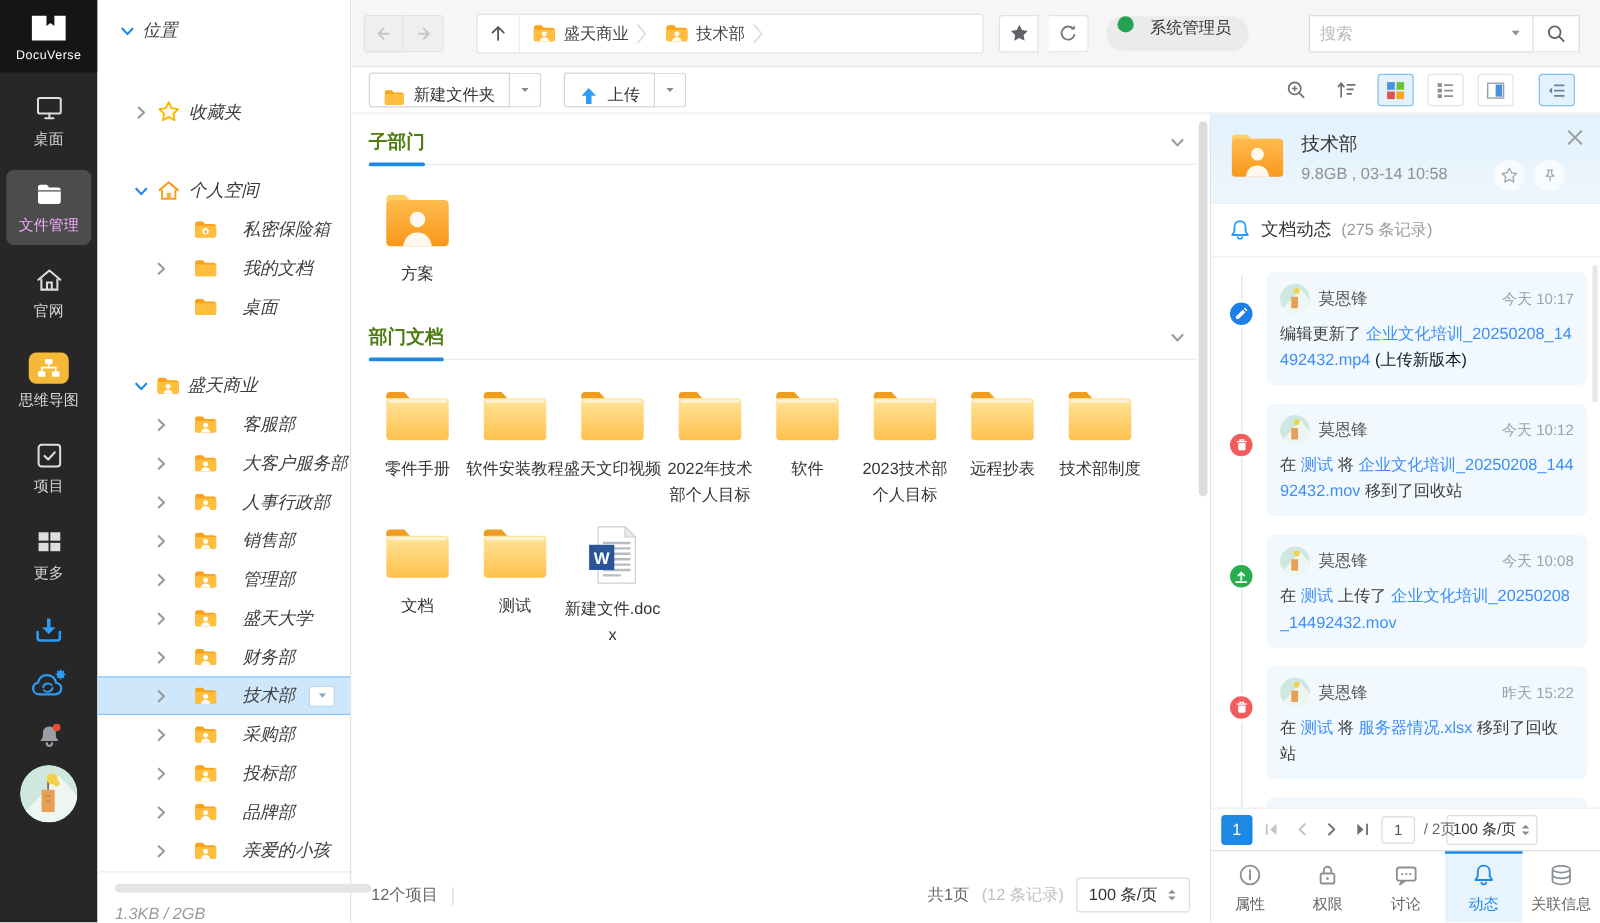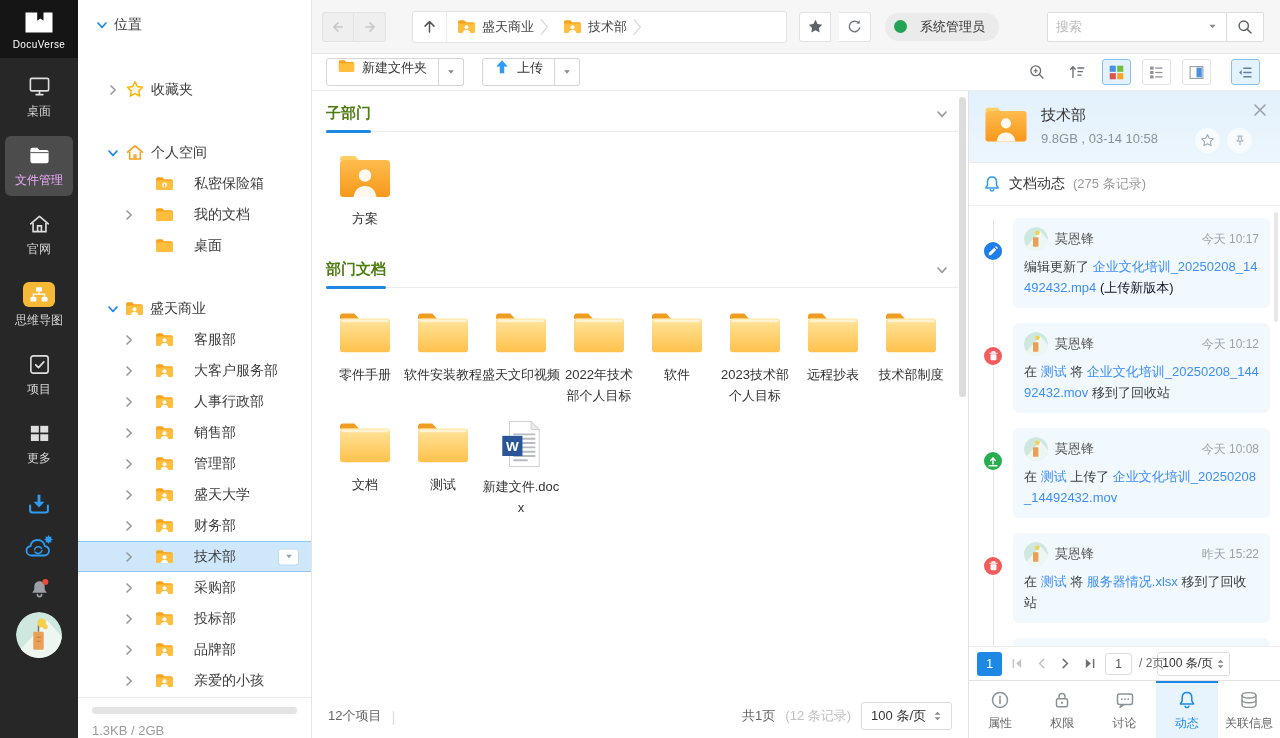--- a/index.html
+++ b/index.html
@@ -13,21 +13,21 @@
   .logo-name { color:#fff; font-size:10px; letter-spacing:.4px; }
   .rail-item { display:flex; flex-direction:column; align-items:center; gap:5px; margin:9px 5px; padding:8px 0 7px; border-radius:6px; cursor:pointer; }
   .rail-item.active { background:#4c4c4c; }
   .rail-label { font-size:12px; color:#d6d6d6; }
   .rail-item.active .rail-label { color:#f0abfc; }
   .mindmap-bg { width:32px; height:25px; background:#F6B837; border-radius:6px; display:flex; align-items:center; justify-content:center; }
   .rail-quick { display:flex; flex-direction:column; align-items:center; gap:17px; margin-top:8px; }
   .avatar-big { width:46px; height:46px; border-radius:50%; overflow:hidden; margin-top:10px; }
 
   
-  .tree { width:234px; border-right:1px solid #e4e4e4; display:flex; flex-direction:column; flex:none; background:#fff; }
+  .tree { width:203px; border-right:1px solid #e4e4e4; display:flex; flex-direction:column; flex:none; background:#fff;font-style:italic; }
   .tree-scroll { flex:1; overflow:hidden; padding-top:8px; }
   .trow { height:31px; display:flex; align-items:center; gap:6px; font-size:14px; color:#3c3c3c; cursor:pointer; position:relative; }
   .trow .chev { width:13px; flex:none; color:#9a9a9a; }
   .trow .chev.down { color:#1E88E5; }
   .trow .chev.none { visibility:hidden; }
   .lvl0 { padding-left:17px; height:34px; }
   .lvl1 { padding-left:28px;margin-top:32px; }
   .lvl2 { padding-left:44px;gap:20px; }
   .trow.selected { background:#cfe7fb; border-top:1px solid #8cc7f5; border-bottom:1px solid #8cc7f5; }
   .row-dd { position:absolute; right:12px; top:50%; transform:translateY(-50%); width:21px; height:17px; background:#fff; border:1px solid #bcd9f0; border-radius:3px; display:flex; align-items:center; justify-content:center; }
@@ -41,31 +41,31 @@
   .navpair { display:flex; }
   .navbtn { width:32px; height:30px; background:#efefef; border:1px solid #e2e2e2; display:flex; align-items:center; justify-content:center; }
   .navbtn:first-child { border-radius:3px 0 0 3px; }
   .navbtn:last-child { border-radius:0 3px 3px 0; border-left:none; }
   .crumb-bar { flex:1; max-width:428px; height:32px; background:#fff; border:1px solid #e2e2e2; border-radius:3px; display:flex; align-items:center; margin-left:18px; overflow:hidden; }
   .upbtn { width:34px; height:100%; display:flex; align-items:center; justify-content:center; border-right:1px solid #ededed; cursor:pointer; flex:none; }
   .crumb { display:flex; align-items:center; gap:6px; padding:0 2px 0 10px; font-size:13px; color:#444; cursor:pointer; white-space:nowrap; }
   .sqbtn { width:32px; height:30px; background:#fff; border:1px solid #e2e2e2; display:flex; align-items:center; justify-content:center; cursor:pointer; }
   .sqbtn.star { border-radius:3px 0 0 3px; margin-left:4px; }
   .sqbtn.refresh { border-radius:0 3px 3px 0; border-left:none; margin-right:6px; }
-  .userpill { height:28px; background:#ebebeb; border-radius:14px; display:flex; align-items:center; gap:13px; padding:0 14px 0 9px; font-size:13px; color:#333; cursor:pointer; }
+  .userpill { height:28px; background:#ebebeb; border-radius:14px; display:flex; align-items:flex-start; gap:13px; padding:0 14px 0 9px; font-size:13px; color:#333; cursor:pointer; }
   .gdot { width:13px; height:13px; border-radius:50%; background:#23A455; }
   .searchwrap { display:flex; margin-left:auto; }
   .searchbox { width:180px; height:30px; border:1px solid #dcdcdc; border-radius:2px 0 0 2px; background:#fff; display:flex; align-items:center; padding:0 8px; gap:6px;margin-left:40px; }
   .searchbox input { border:none; outline:none; flex:1; font-size:13px; color:#333; font-family:inherit; min-width:0; background:transparent; }
   .searchbox input::placeholder { color:#b9b9b9; }
   .searchbtn { width:37px; height:30px; border:1px solid #dcdcdc; border-left:none; border-radius:0 2px 2px 0; background:#fff; display:flex; align-items:center; justify-content:center; cursor:pointer; }
 
   .toolbar { height:37px; background:#fff; border-bottom:1px solid #ececec; display:flex; align-items:center; padding:0 20px 0 14px; flex:none; }
   .splitbtn { display:flex; margin-right:18px; }
-  .splitmain { height:28px; background:#fff; border:1px solid #d5d5d5; border-radius:3px 0 0 3px; display:flex; align-items:flex-start; gap:7px; padding:0 11px; font-size:13px; color:#333; cursor:pointer; }
+  .splitmain { height:28px; background:#fff; border:1px solid #d5d5d5; border-radius:3px 0 0 3px; display:flex; align-items:flex-end; gap:7px; padding:0 11px; font-size:13px; color:#333; cursor:pointer; }
   .splitcaret { width:25px; height:28px; background:#fff; border:1px solid #d5d5d5; border-left:none; border-radius:0 3px 3px 0; display:flex; align-items:center; justify-content:center; cursor:pointer; }
   .viewgroup { margin-left:auto; display:flex; align-items:center; gap:11px; }
   .viewbtn { width:29px; height:26px; border-radius:3px; display:flex; align-items:center; justify-content:center; cursor:pointer; border:1px solid transparent; }
   .viewbtn.boxed { border-color:#e3e3e3; background:#fff; }
   .viewbtn.active { border-color:#84c2f0; background:#e3f2fd; }
 
   .bodyrow { flex:1; display:flex; min-height:0; }
   .content { flex:1; min-width:0; display:flex; flex-direction:column; position:relative; }
   .content-scroll { flex:1; overflow:hidden; padding:0 10px 0 14px; }
   .vscroll { position:absolute; right:2px; top:6px; width:7px; height:300px; background:#dcdcdc; border-radius:4px; }

